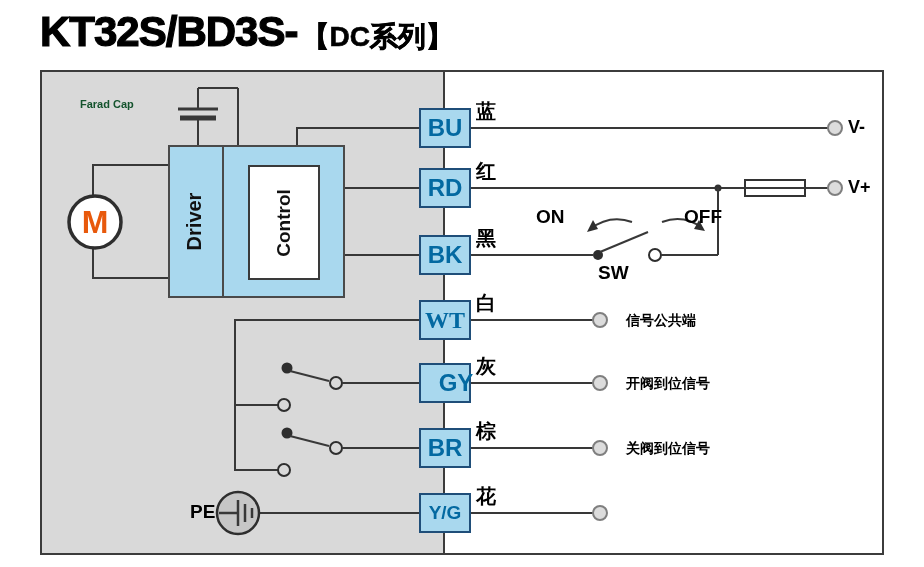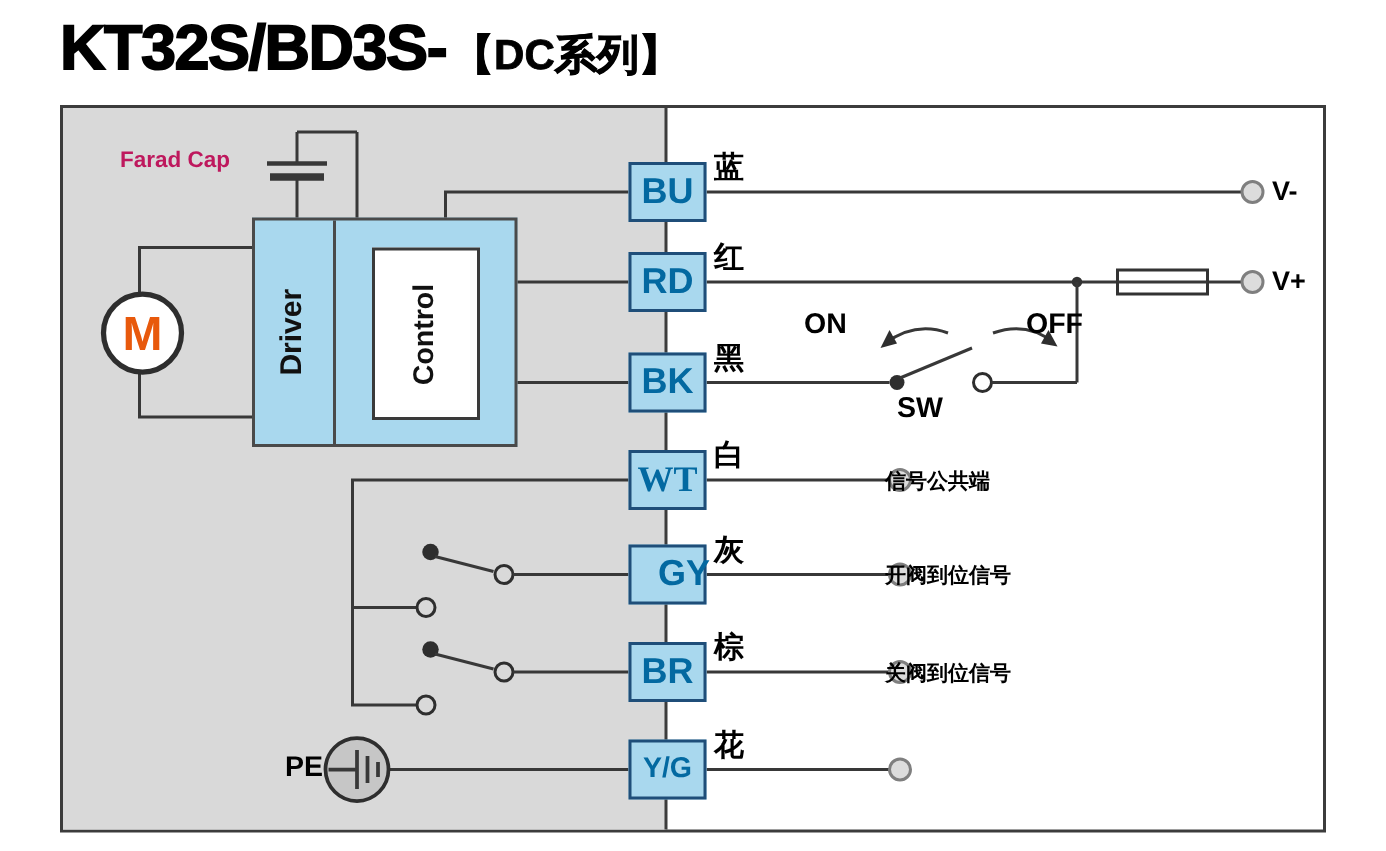--- a/index.html
+++ b/index.html
@@ -11,33 +11,33 @@
   .diagram{position:absolute;left:40px;top:70px;width:844px;height:485px;
            border:2px solid #3c3c3c;background:#fff;box-sizing:border-box;}
   .gray-region{position:absolute;left:0;top:0;width:402px;height:481px;background:#d9d9d9;}
   .panel-divider{position:absolute;left:401px;top:0;width:2px;height:481px;background:#3c3c3c;}
   .wires{position:absolute;left:0;top:0;width:840px;height:481px;}
   .tblock{position:absolute;left:377px;width:52px;height:40px;background:#a9d8ee;
           border:2px solid #1f4e79;box-sizing:border-box;display:flex;align-items:center;
           justify-content:center;font-weight:bold;font-size:24px;color:#0369a1;z-index:5;}
   .tblock.small{font-size:19px;}
   .cnlabel{position:absolute;left:434px;font-size:20px;font-weight:bold;z-index:5;}
-  .siglabel{position:absolute;left:548px;font-size:14px;font-weight:bold;z-index:5;}
+  .siglabel{position:absolute;left:584px;font-size:14px;font-weight:bold;z-index:5;}
   .vlabel{position:absolute;left:806px;font-size:18px;font-weight:bold;z-index:5;}
   .swlabel{position:absolute;font-size:19px;font-weight:bold;z-index:5;text-align:left;}
   .power-box{position:absolute;left:126px;top:73px;width:177px;height:153px;background:#a9d8ee;
              border:2px solid #4a4a4a;box-sizing:border-box;z-index:1;}
   .pb-divider{position:absolute;left:52px;top:0;width:2px;height:100%;background:#4a4a4a;}
   .driver-wrap{position:absolute;left:126px;top:73px;width:54px;height:153px;display:flex;
                align-items:center;justify-content:center;z-index:2;}
   .control-box{position:absolute;left:206px;top:93px;width:72px;height:115px;background:#fff;
                border:2px solid #3a3a3a;box-sizing:border-box;display:flex;align-items:center;
                justify-content:center;z-index:2;}
   .rot{transform:rotate(-90deg);white-space:nowrap;font-size:20px;font-weight:bold;color:#111;}
-  .farad{position:absolute;left:38px;top:26px;font-size:15px;font-weight:bold;color:#be185d;z-index:5;}
+  .farad{position:absolute;left:38px;top:26px;font-size:11px;font-weight:bold;color:#14532d;z-index:5;}
   .motor-m{position:absolute;left:33px;top:132px;width:40px;height:36px;line-height:36px;
            text-align:center;font-size:32px;font-weight:bold;color:#e8590c;z-index:5;}
   .pe-label{position:absolute;left:148px;top:429px;font-size:19px;font-weight:bold;z-index:5;}
 </style>
 </head>
 <body>
 
 <div class="page">
 
   <div class="title-row">

